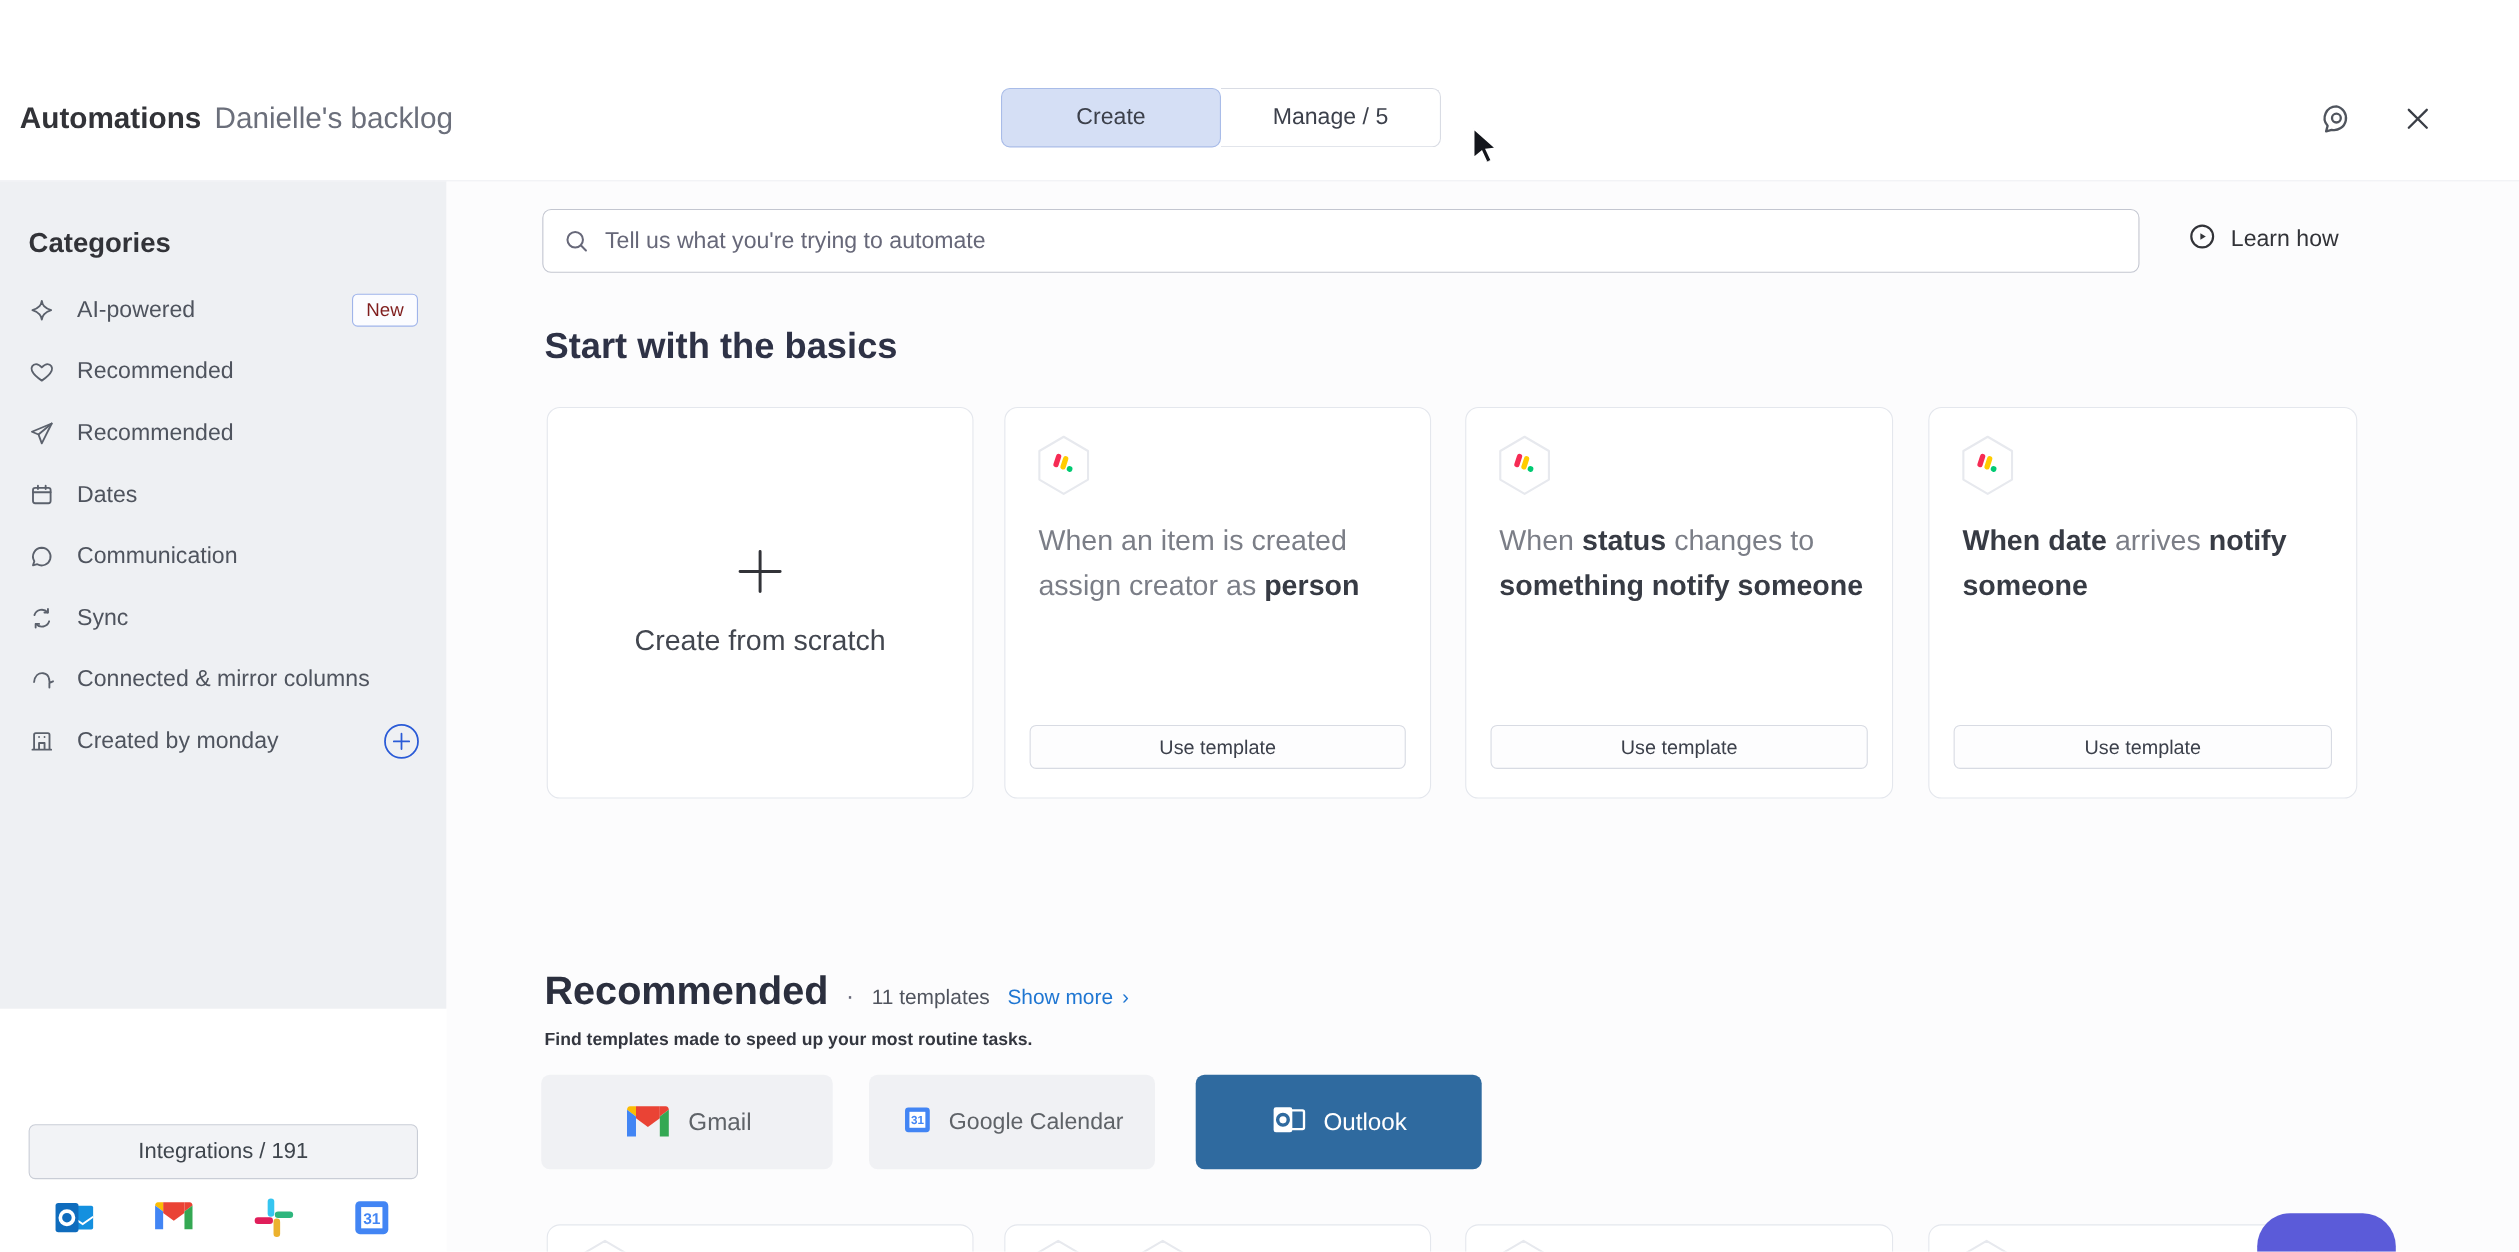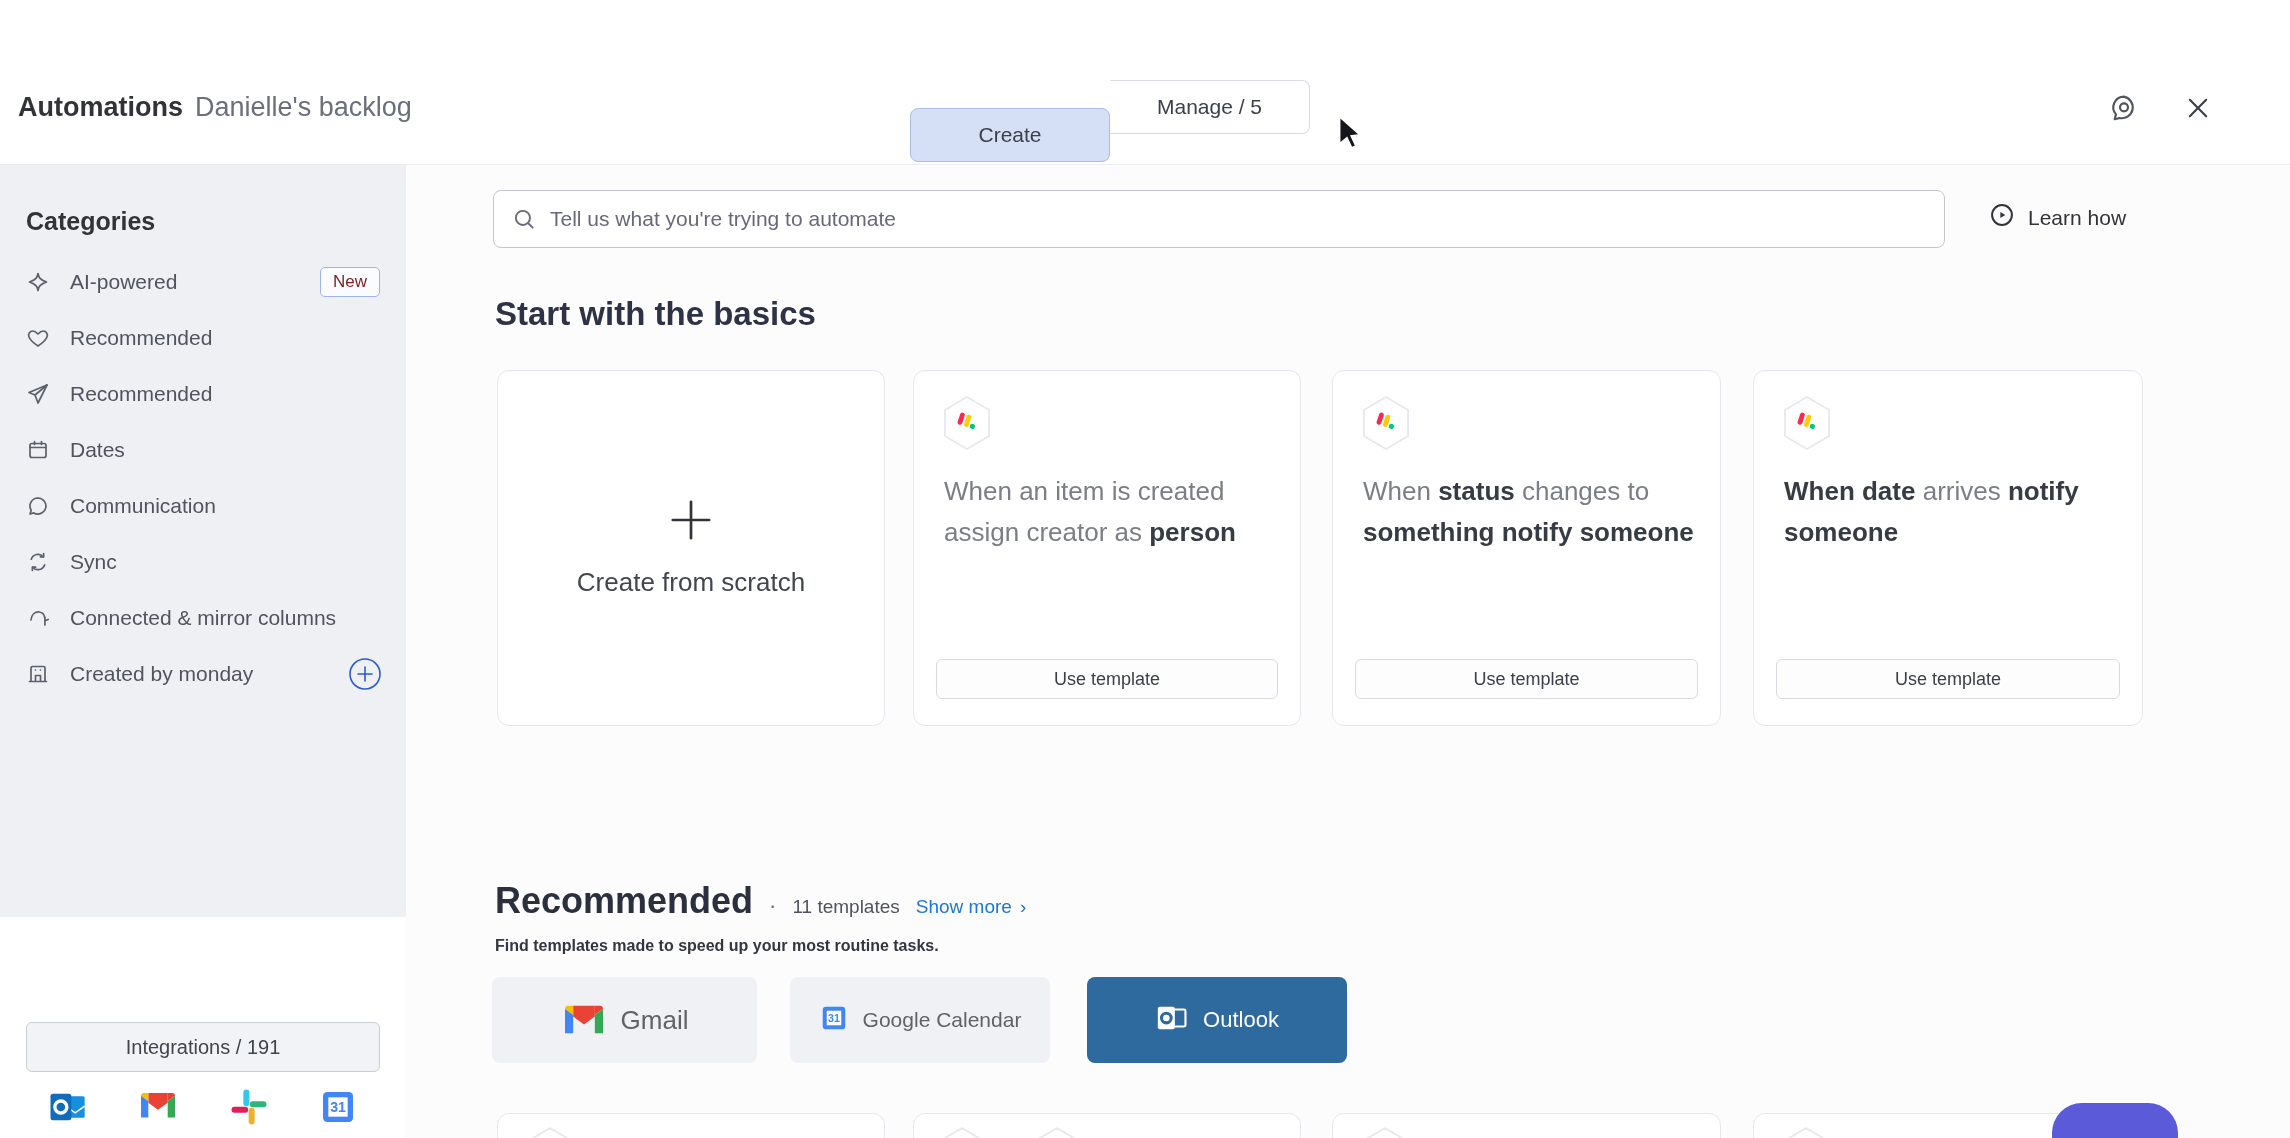--- a/index.html
+++ b/index.html
@@ -7,21 +7,21 @@
   body { font-family:"Liberation Sans","DejaVu Sans",sans-serif; }
   #root { position:relative; width:2290px; height:1138px; background:#ffffff; overflow:hidden; }
 
   
   .header { position:absolute; left:0; top:0; width:2290px; height:165px; background:#ffffff; border-bottom:1px solid #eaecf0; }
   .title-wrap { position:absolute; left:18px; top:92px; display:flex; align-items:baseline; gap:12px; white-space:nowrap; }
   .title-bold { font-size:27px; font-weight:700; color:#323338; }
   .title-rest { font-size:27px; font-weight:400; color:#6b6f7b; }
   .tab-group { position:absolute; left:910px; top:80px; display:flex; }
   .tab { width:200px; height:54px; line-height:52px; text-align:center; font-size:21px; color:#3c404b; cursor:default; }
-  .tab.active { background:#d5dff5; border:1px solid #a9bce8; border-radius:8px;margin-top:28px; }
+  .tab.active { background:#d5dff5; border:1px solid #a9bce8; border-radius:8px; }
   .tab.inactive { background:#ffffff; border:1px solid #d9dce4; border-left:none; border-radius:0 8px 8px 0; }
   .hdr-icons { position:absolute; right:78px; top:92px; display:flex; gap:44px; align-items:center; }
 
   
   .sidebar { position:absolute; left:0; top:165px; width:406px; height:752px; background:#eef0f3; }
   .sb-heading { padding:42px 0 18px 26px; font-size:25px; font-weight:700; color:#323338; }
   .sb-item { position:relative; display:flex; align-items:center; height:56px; padding-left:26px; gap:20px; color:#4f545e; font-size:21px; cursor:default; }
   .sb-item.selected { background:#dce4f4; }
   .sb-ico { width:24px; height:24px; flex:0 0 auto; display:flex; align-items:center; }
   .sb-badge { margin-left:auto; margin-right:26px; font-size:17px; color:#7f1d1d; border:1px solid #9fb4ea; border-radius:5px; padding:4px 12px; background:#fbfcff; }
@@ -49,21 +49,21 @@
   .scratch-label { position:absolute; left:0; right:0; top:196px; text-align:center; font-size:26px; color:#42464f; }
 
   .reco-row { position:absolute; left:89px; top:715px; display:flex; align-items:baseline; gap:16px; white-space:nowrap; }
   .reco-heading { font-size:36px; font-weight:700; color:#2b2f3e; }
   .reco-dot { font-size:22px; color:#676879; }
   .reco-count { font-size:19px; color:#50545e; }
   .reco-more { font-size:19px; color:#1f76d2; display:flex; gap:8px; align-items:baseline; cursor:default; }
   .reco-sub { position:absolute; left:89px; top:772px; font-size:16px; font-weight:700; color:#33363f; }
 
   .chip { position:absolute; top:812px; height:86px; border-radius:8px; background:#f0f1f4; display:flex; align-items:center; justify-content:center; gap:14px; cursor:default; }
-  .chip .lbl-big { font-size:26px; color:#5f6368; }
+  .chip .lbl-big { font-size:22px; color:#5f6368; }
   .chip .lbl { font-size:21px; color:#5f6368; }
   .chip.selected { background:#2f6a9f; }
   .chip.selected .lbl { color:#ffffff; font-size:22px; }
 
   .pcard { position:absolute; top:948px; height:200px; background:#ffffff; border:1px solid #e4e7ed; border-radius:12px; }
   .pbadge { position:absolute; top:12px; }
   .help-pill { position:absolute; left:1646px; top:938px; width:126px; height:64px; border-radius:30px; background:#5b5bd9; }
 
   .cursor { position:absolute; left:1337px; top:117px; z-index:50; }
 </style>

